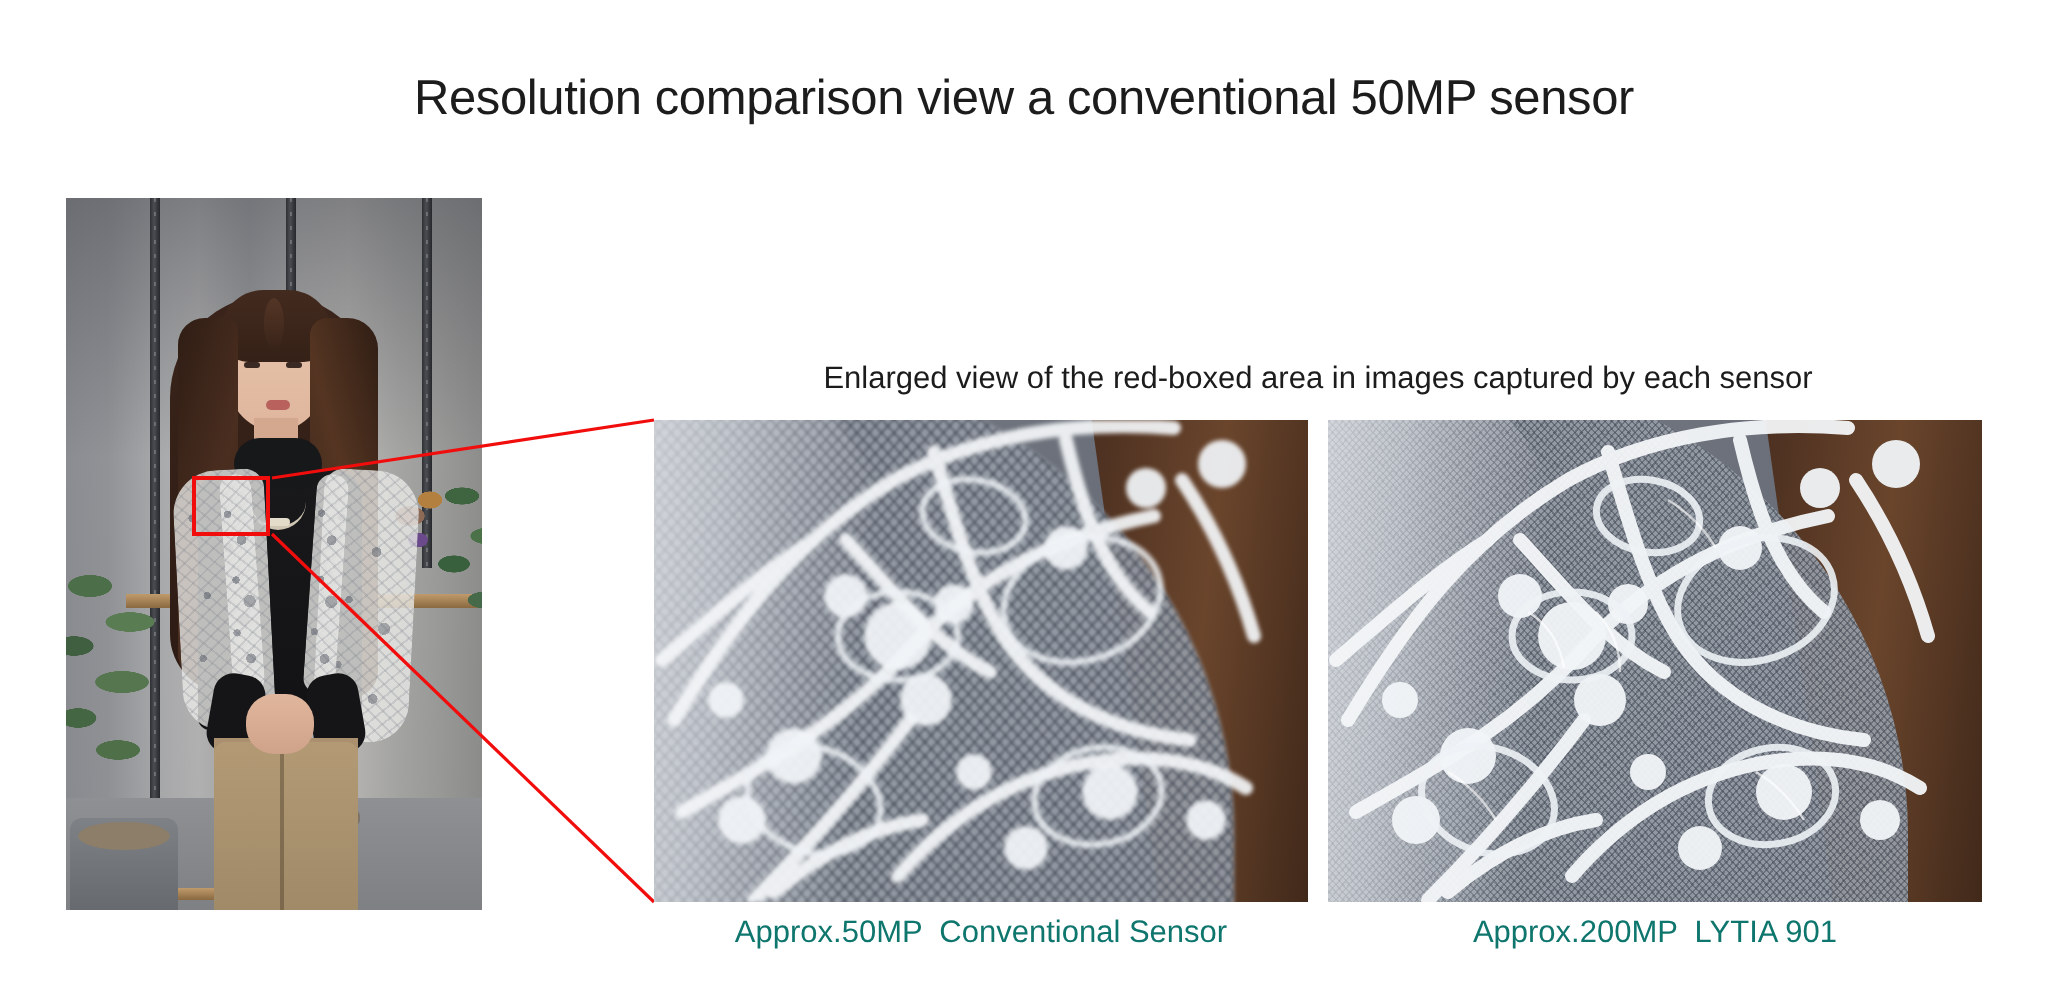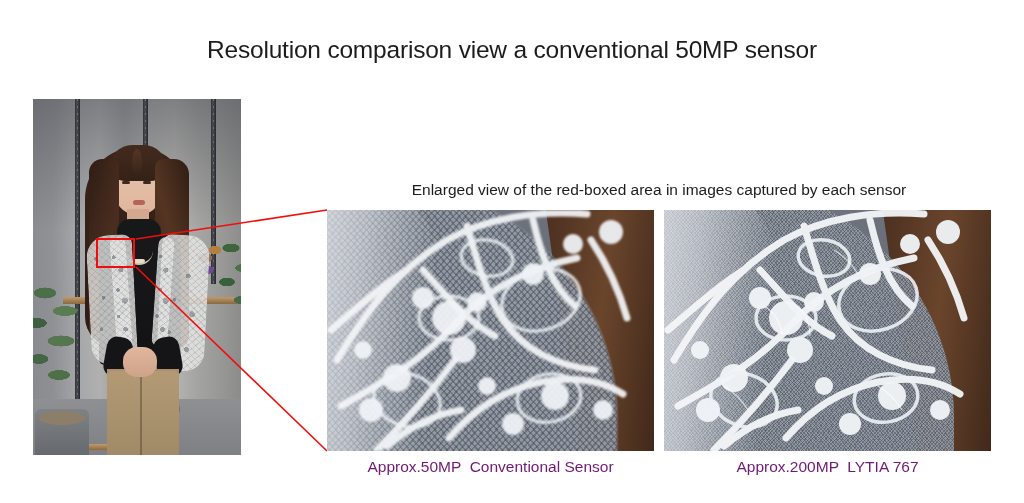--- a/index.html
+++ b/index.html
@@ -352,21 +352,21 @@
   .soft { filter: blur(1.15px); }
   .sharp { filter: blur(0.18px); }
 
   
   .panel-label {
     position: absolute;
     top: 458px;
     width: 327px;
     text-align: center;
     font-size: 15.5px;
-    color: #701a75;
+    color: #0f766e;
     white-space: pre;
   }
   #label-left  { left: 327px; }
   #label-right { left: 664px; }
 </style>
 </head>
 <body>
 
 <div id="slide-title">Resolution comparison view a conventional 50MP sensor</div>
 
@@ -514,13 +514,13 @@
       <path d="M134,96 C142,104 146,114 146,126"></path>
       <path d="M60,176 C70,182 78,190 84,200"></path>
       <path d="M214,176 C224,182 232,190 238,200"></path>
       <path d="M170,40 C180,46 188,54 194,64"></path>
     </g>
   </svg>
 </div>
 
 <div id="label-left" class="panel-label">Approx.50MP  Conventional Sensor</div>
 
-<div id="label-right" class="panel-label">Approx.200MP  LYTIA 767</div>
+<div id="label-right" class="panel-label">Approx.200MP  LYTIA 901</div>
 
 </body></html>

